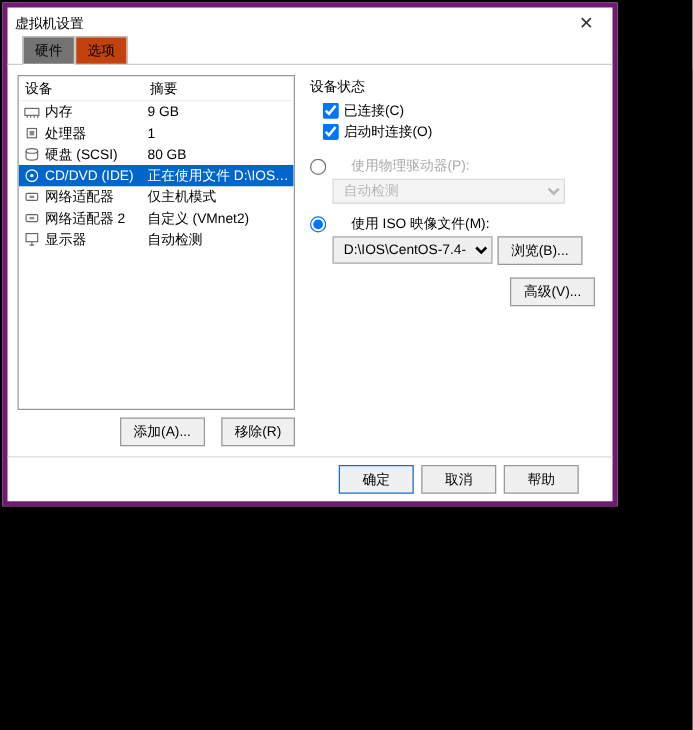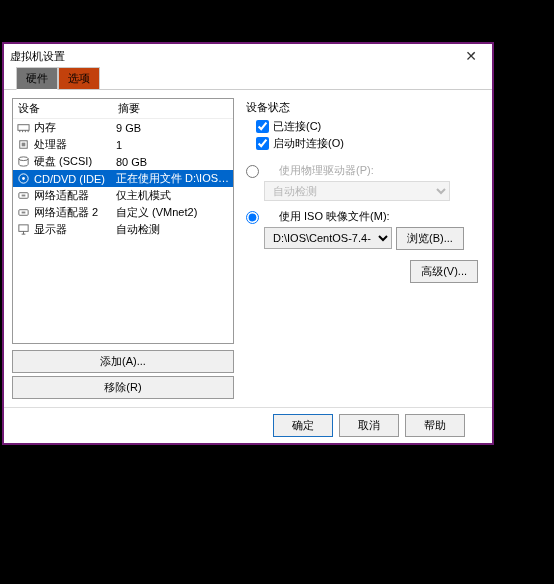--- a/index.html
+++ b/index.html
@@ -20,22 +20,21 @@
   width: 58px;
   background: #000;
 }
 .dialog {
   position: absolute;
   left: 2px;
   top: 2px;
   width: 492px;
   height: 403px;
   background: #fff;
-  border: 2px solid #701a75;
-  margin-top: 40px;
+  border: 4px solid #701a75;
 }
 .title-bar {
   height: 24px;
   display: flex;
   align-items: center;
   padding: 0 6px;
   font-size: 11px;
 }
 .title-text { flex: 1; }
 .close-btn {
@@ -114,23 +113,22 @@
   display: flex;
   align-items: center;
   justify-content: center;
   flex-shrink: 0;
 }
 .hw-row .dev { width: 82px; white-space: nowrap; overflow: hidden; }
 .hw-row .sum { flex: 1; white-space: nowrap; overflow: hidden; text-overflow: ellipsis; }
 .left-btns {
   display: flex;
   justify-content: flex-end;
-  gap: 3px;
+  gap: 13px;
   margin-top: 6px;
-  flex-direction: column;
 }
 .btn {
   padding: 3px 10px;
   border: 1px solid #999;
   background: #f0f0f0;
   cursor: pointer;
   font-size: 11px;
   font-family: inherit;
 }
 .right-col {

